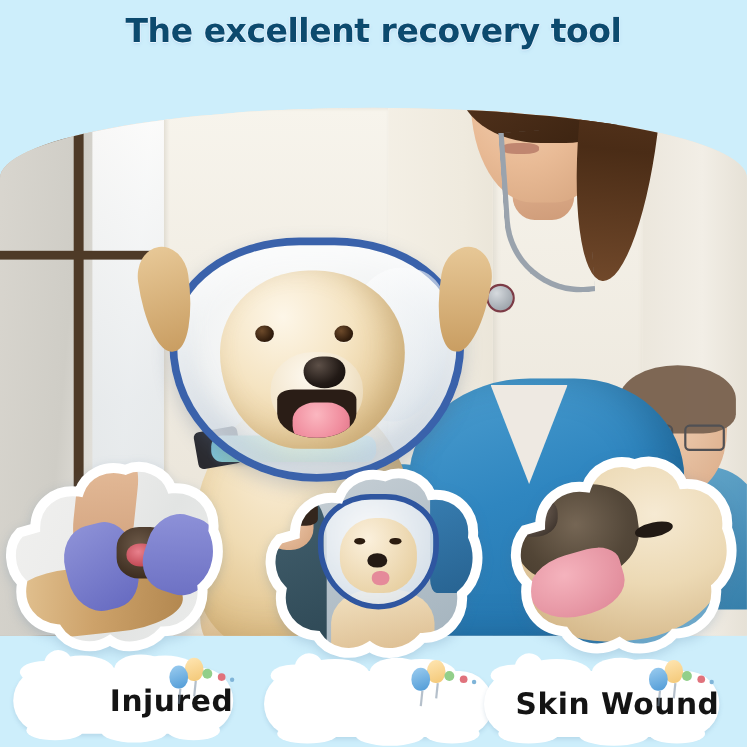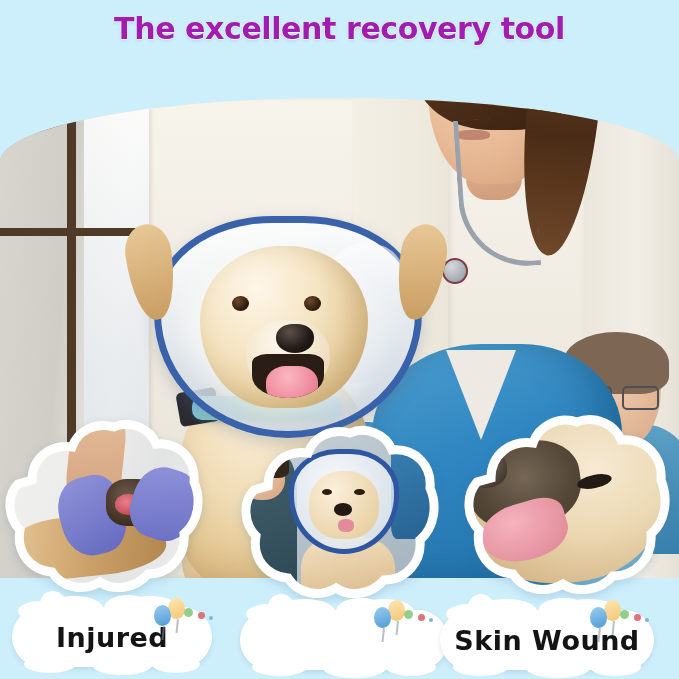--- a/index.html
+++ b/index.html
@@ -26,21 +26,21 @@
     z-index:40;
     padding:0 26px;
   }
   .headline-line {
     display:block;
     font-family:"DejaVu Sans", sans-serif;
     font-weight:bold;
     font-size:30px;
     line-height:1.28;
     letter-spacing:-0.4px;
-    color:#a21caf;
+    color:#0c4a6e;
     text-shadow:
        0 1px 0 #e8f6ff,
        1px 0 0 #dceefc,
       -1px 0 0 #dceefc,
        0 2px 3px rgba(180,215,240,.85);
   }
 
   
   .photo-stage {
     position:absolute;
@@ -490,21 +490,21 @@
     transform:rotate(-12deg);
   }
 
   
   .label-pill {
     position:absolute;
     z-index:35;
     height:60px;
     display:flex;
     align-items:center;
-    justify-content:center;
+    justify-content:flex-end;
   }
   .pill-bg {
     position:absolute; inset:0;
     background:#ffffff;
     border-radius:34px;
     box-shadow:0 2px 4px rgba(80,120,160,.18);
   }
   .pill-bg::before,
   .pill-bg::after {
     content:"";

